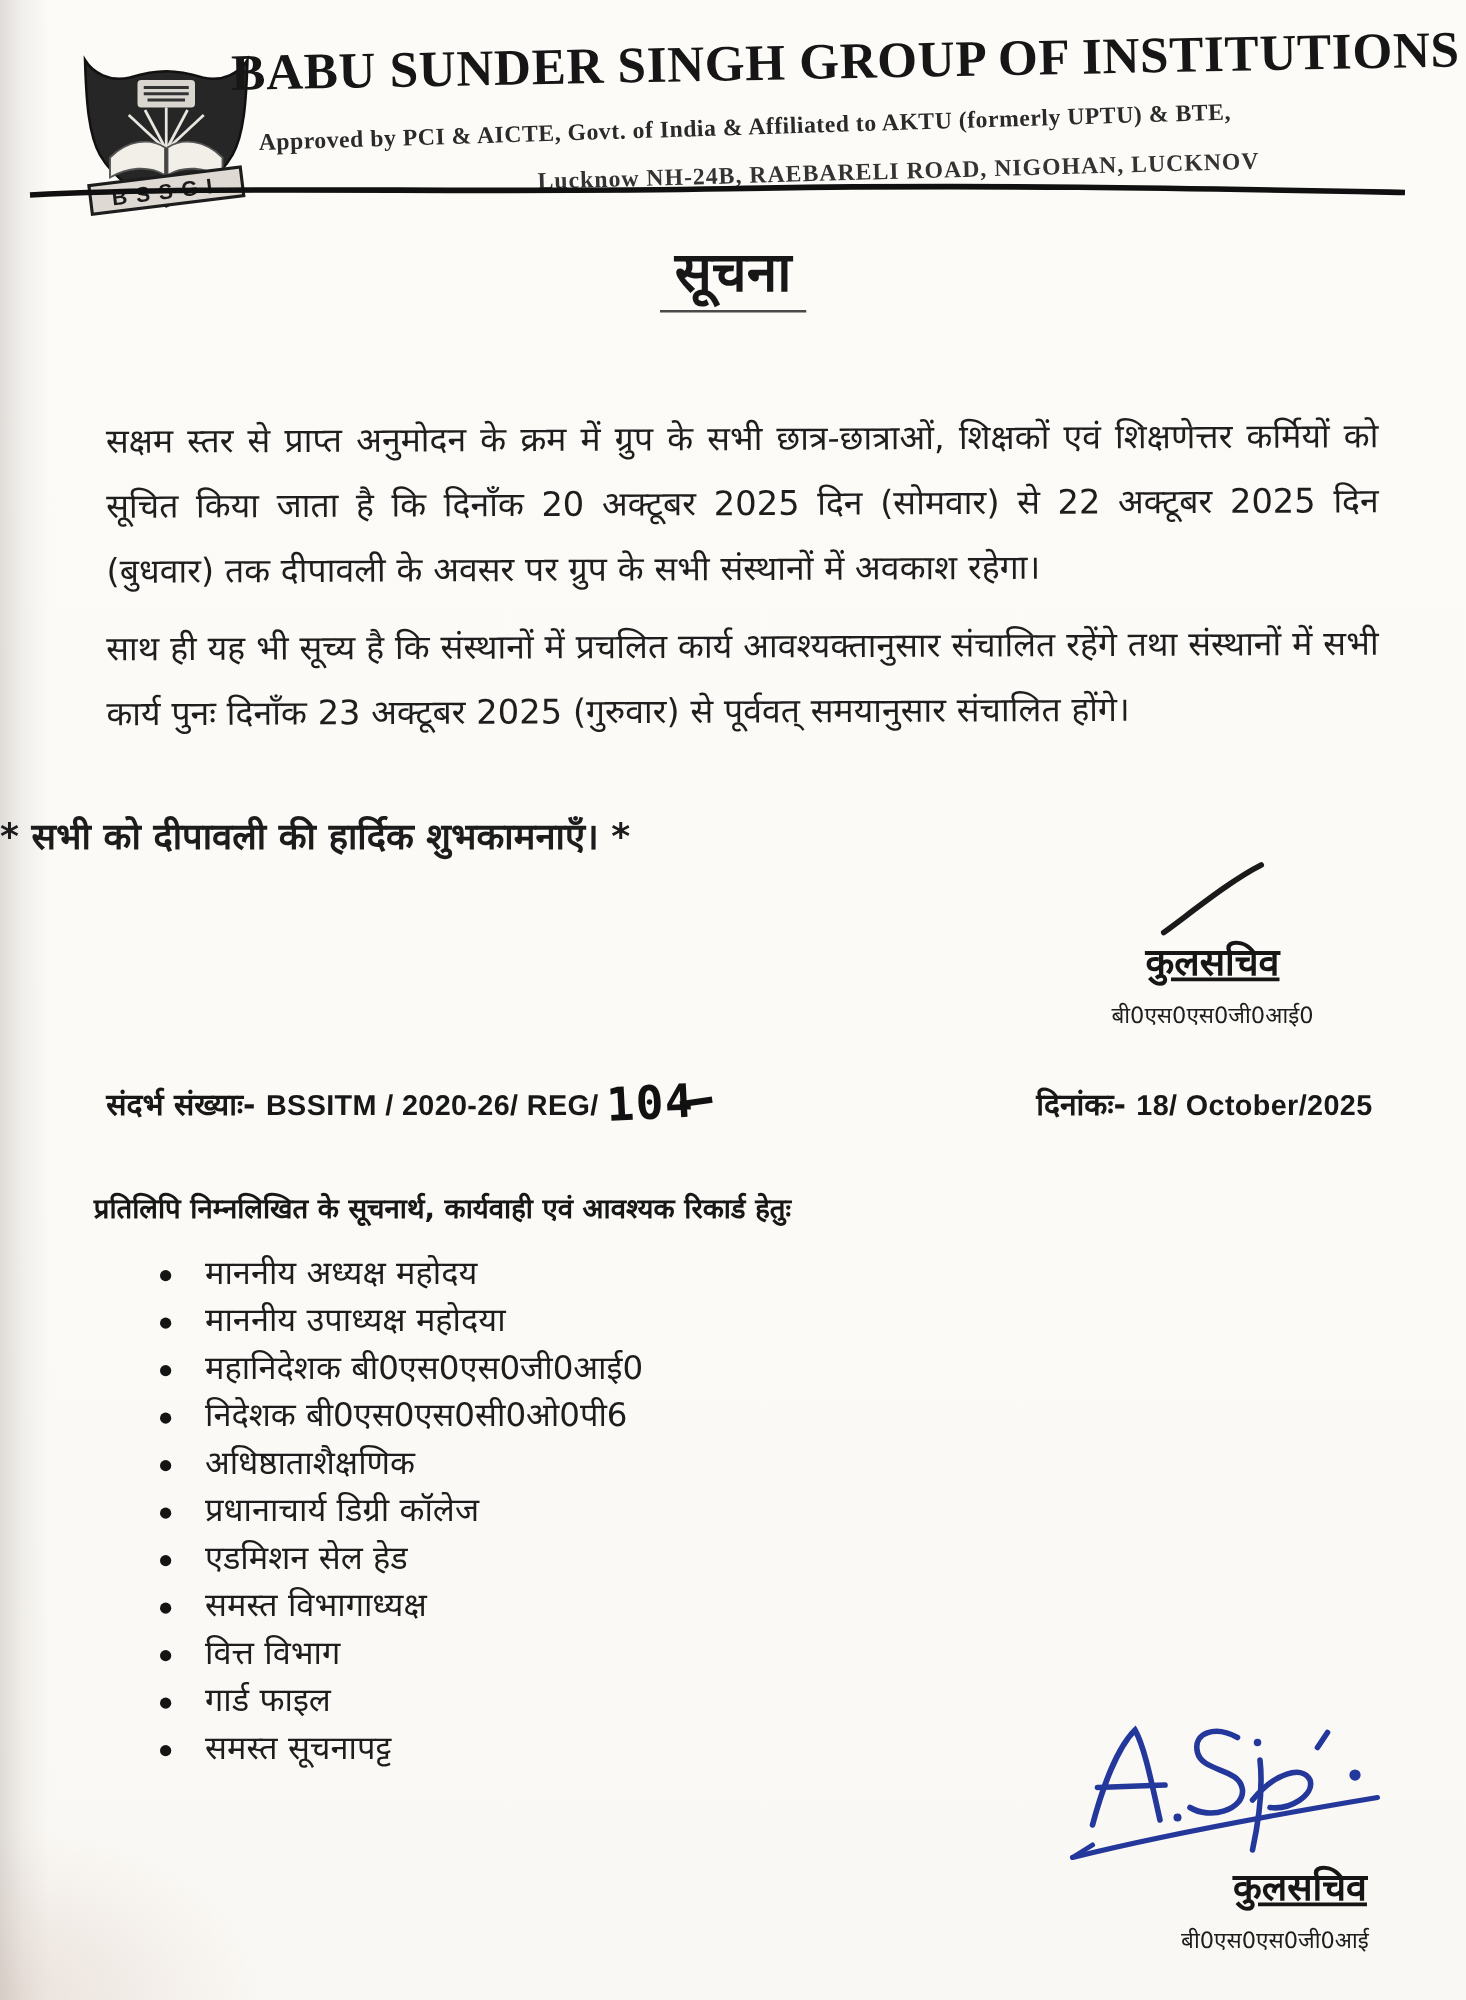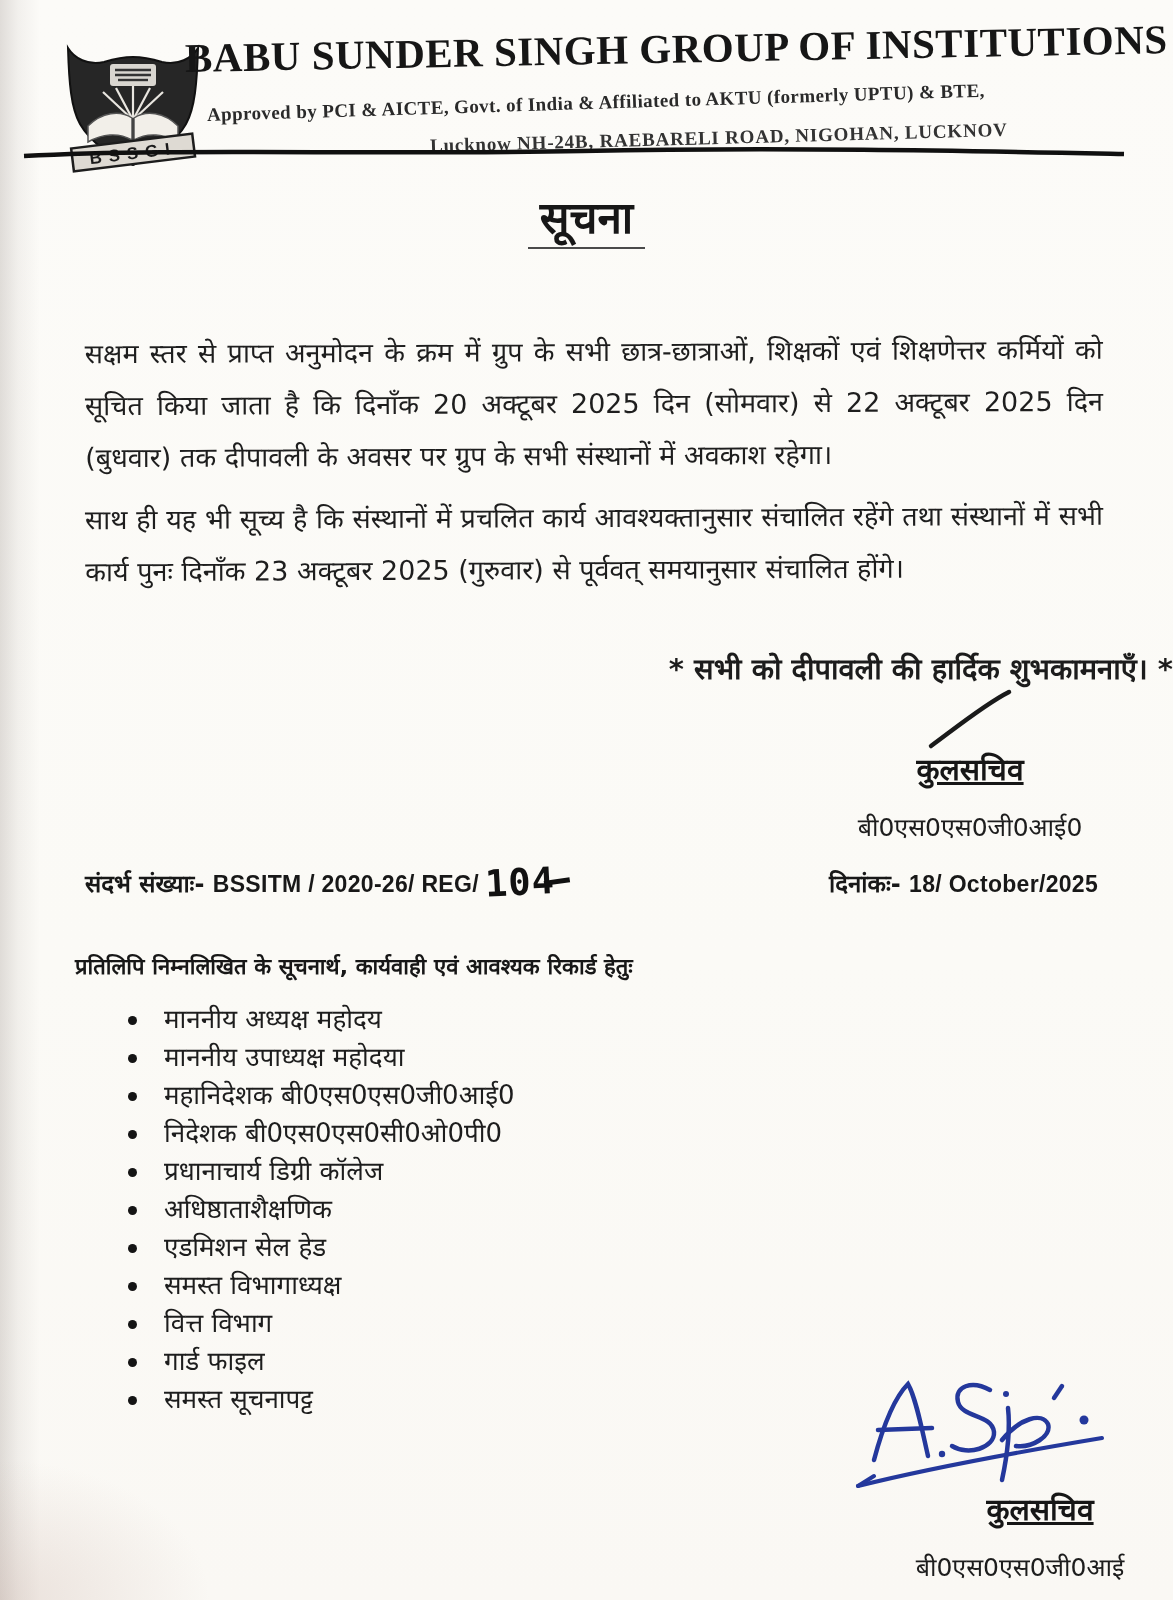--- a/index.html
+++ b/index.html
@@ -49,27 +49,27 @@
   
   .para {
     position:absolute; left:85px; right:70px;
     font-size:27px; line-height:52px; text-align:justify; color:#1e1e1e;
     transform:rotate(-0.25deg);
   }
   .para-1 { top:326px; }
   .para-2 { top:492px; }
   .greeting {
     position:absolute; top:648px; left:0; width:100%;
-    text-align:right; font-size:29px; font-weight:600; color:#1c1c1c;
+    text-align:left; font-size:29px; font-weight:600; color:#1c1c1c;
   }
   
   .sig-top { position:absolute; top:688px; left:855px; width:230px; text-align:center; }
   .sig-top-stroke { display:block; margin:0 auto -2px 70px; }
   .sig-designation { font-size:30px; font-weight:bold; color:#161616;text-decoration:underline; }
-  .sig-org { font-size:25px; color:#1d1d1d; margin-top:20px; }
+  .sig-org { font-size:18px; color:#1d1d1d; margin-top:10px; }
   
   .ref-row {
     position:absolute; top:858px; left:85px; right:75px;
     display:flex; justify-content:space-between; align-items:baseline;
   }
   .ref-left, .date-right { font-size:24px; font-weight:bold; color:#181818; white-space:nowrap; }
   .latin-bold { font-family:"Liberation Sans", sans-serif; font-weight:bold; font-size:23px; letter-spacing:0.3px; }
   .hand-number {
     display:inline-block; font-family:"DejaVu Sans Mono", monospace;
     font-size:37px; font-weight:bold; letter-spacing:1px; color:#111;
@@ -170,25 +170,25 @@
   <div class="copy-heading">प्रतिलिपि निम्नलिखित के सूचनार्थ, कार्यवाही एवं आवश्यक रिकार्ड हेतुः</div>
 
   <ul class="copy-list">
 
       <li><span>माननीय अध्यक्ष महोदय</span></li>
 
       <li><span>माननीय उपाध्यक्ष महोदया</span></li>
 
       <li><span>महानिदेशक बी0एस0एस0जी0आई0</span></li>
 
-      <li><span>निदेशक बी0एस0एस0सी0ओ0पी0</span></li>
+      <li><span>निदेशक बी0एस0एस0सी0ओ0पी6</span></li>
+
+      <li><span>अधिष्ठाताशैक्षणिक</span></li>
 
       <li><span>प्रधानाचार्य डिग्री कॉलेज</span></li>
-
-      <li><span>अधिष्ठाताशैक्षणिक</span></li>
 
       <li><span>एडमिशन सेल हेड</span></li>
 
       <li><span>समस्त विभागाध्यक्ष</span></li>
 
       <li><span>वित्त विभाग</span></li>
 
       <li><span>गार्ड फाइल</span></li>
 
       <li><span>समस्त सूचनापट्ट</span></li>

